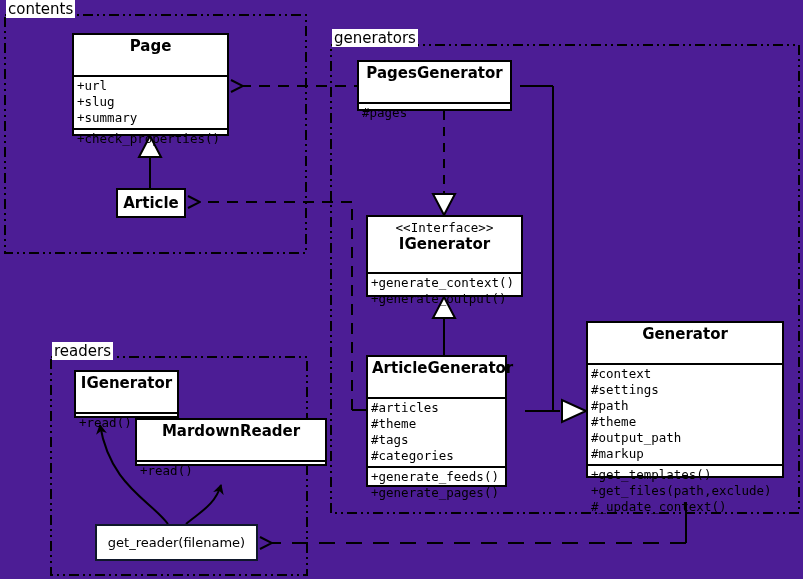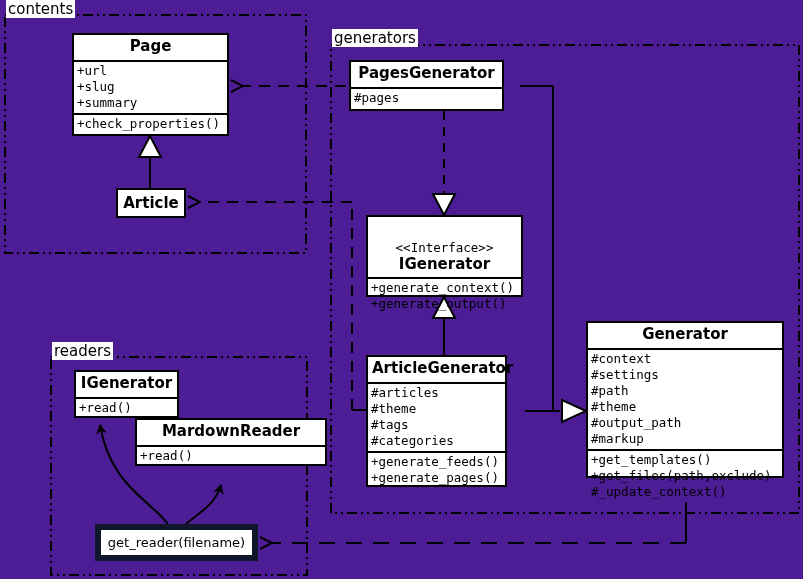--- a/index.html
+++ b/index.html
@@ -42,47 +42,46 @@
     flex-direction: column;
     z-index: 5;
   }
   .uml-head {
     box-sizing: border-box;
     text-align: center;
     font-family: "DejaVu Sans", sans-serif;
     font-weight: bold;
     font-size: 15px;
     color: #000;
-    padding: 3px 4px 5px 4px;
+    padding: 3px 4px 20px 4px;
     line-height: 1.12;
   }
   .uml-stereotype {
     display: block;
     font-family: "DejaVu Sans Mono", monospace;
     font-weight: normal;
     font-size: 12.5px;
     line-height: 1.25;
-    margin-top: 20px;
   }
   .uml-compartment {
     box-sizing: border-box;
     border-top: 2px solid #000;
     padding: 1px 0 2px 3px;
     font-family: "DejaVu Sans Mono", monospace;
     font-size: 12.5px;
     line-height: 16px;
     color: #000;
     white-space: nowrap;
   }
   .uml-compartment div { white-space: nowrap; }
   
   .plain-box {
     position: absolute;
     box-sizing: border-box;
-    border: 6px solid #0f172a;
+    border: 2px solid #0f172a;
     background: #ffffff;
     display: flex;
     align-items: center;
     justify-content: center;
     font-family: "DejaVu Sans", sans-serif;
     font-size: 13px;
     color: #000;
     z-index: 5;
   }
 </style>
@@ -172,21 +171,21 @@
     </div>
     <div class="uml-compartment">
       <div>+check_properties()</div>
     </div>
   </div>
 
   <div class="uml-class" style="left:116px; top:188px; width:70px; height:30px; justify-content:center;">
     <div class="uml-head" style="padding:1px 4px;">Article</div>
   </div>
 
-  <div class="uml-class" style="left:349px; top:60px; width:155px; height:51px;">
+  <div class="uml-class" style="left:357px; top:60px; width:155px; height:51px;">
     <div class="uml-head">PagesGenerator</div>
     <div class="uml-compartment">
       <div>#pages</div>
     </div>
   </div>
 
   <div class="uml-class" style="left:366px; top:215px; width:157px; height:82px;">
     <div class="uml-head">
       <span class="uml-stereotype">&lt;&lt;Interface&gt;&gt;</span>
       <span>IGenerator</span>

